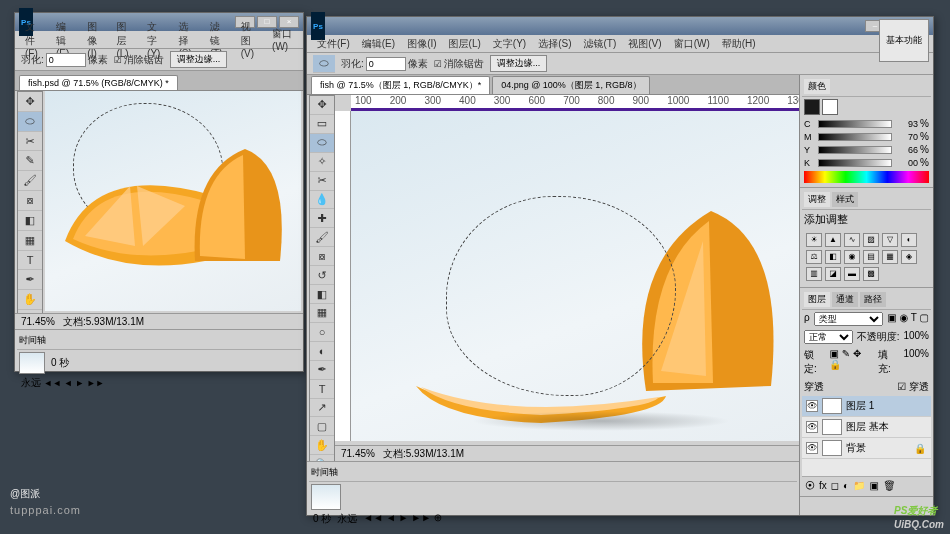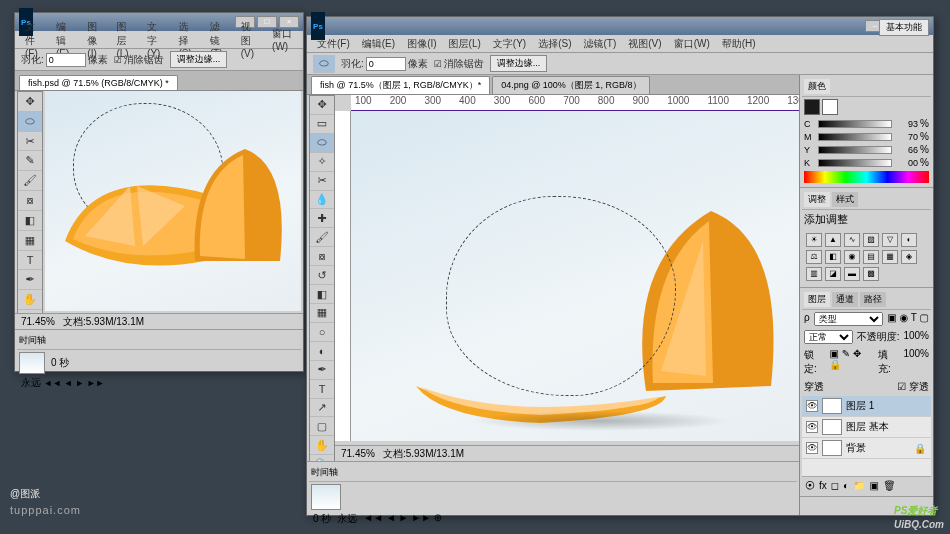--- a/index.html
+++ b/index.html
@@ -11,21 +11,21 @@
 .win-btn{width:20px;height:12px;background:#ccc;border:1px solid #888;font-size:8px;text-align:center;line-height:10px}
 .menubar{height:18px;background:#d1d1d1;display:flex;align-items:center;padding:0 6px;gap:4px;border-bottom:1px solid #999}
 .menu-item{font-size:10px;color:#333;padding:2px 4px}
 .optbar{height:22px;background:#d1d1d1;border-bottom:1px solid #999;display:flex;align-items:center;padding:0 6px;gap:6px}
 .optbar .field{font-size:9px;color:#333;display:flex;align-items:center;gap:2px}
 .optbar input{width:40px;height:14px;font-size:9px;border:1px solid #888;padding:0 2px}
 .optbar .btn{padding:1px 6px;border:1px solid #888;background:#e8e8e8;font-size:9px}
 .tabbar{height:20px;background:#b8b8b8;border-bottom:1px solid #888;display:flex;align-items:end;padding:0 4px;gap:2px}
 .tab{background:#d1d1d1;padding:2px 8px;font-size:9px;border:1px solid #888;border-bottom:none;border-radius:2px 2px 0 0}
 .tab.active{background:#ffffff}
-.ruler-h{position:absolute;height:16px;background:#fff;border-bottom:1px solid #4c1d95;font-size:7px;color:#555;overflow:hidden}
+.ruler-h{position:absolute;height:16px;background:#fff;border-bottom:3px solid #4c1d95;font-size:7px;color:#555;overflow:hidden}
 .ruler-v{position:absolute;width:16px;background:#fff;border-right:1px solid #999}
 .canvas{position:absolute;background:linear-gradient(160deg,#dae8f0 0%,#f0f5f8 60%,#e8eef2 100%);overflow:hidden}
 .toolbox{position:absolute;width:26px;background:#d1d1d1;border:1px solid #888;display:flex;flex-direction:column}
 .tool{width:24px;height:20px;display:flex;align-items:center;justify-content:center;font-size:11px;color:#333;border-bottom:1px solid #bbb}
 .tool.sel{background:#a8c0d8}
 .panels{position:absolute;right:0;background:#d1d1d1;border-left:1px solid #888}
 .panel{border-bottom:1px solid #999;padding:2px}
 .panel-tabs{display:flex;gap:2px;border-bottom:1px solid #aaa;padding:2px}
 .panel-tab{font-size:9px;padding:1px 4px;background:#c0c0c0}
 .panel-tab.active{background:#e0e0e0}
@@ -44,21 +44,21 @@
 .statusbar{position:absolute;bottom:0;left:0;right:0;height:16px;background:#d1d1d1;border-top:1px solid #999;font-size:9px;display:flex;align-items:center;padding:0 6px;gap:8px}
 .timeline{position:absolute;background:#d1d1d1;border-top:1px solid #999;padding:2px}
 .timeline .hdr{font-size:9px;padding:2px;border-bottom:1px solid #aaa}
 .selection{position:absolute;border:1px dashed #444;border-radius:50%;background:transparent}
 .orange-slice{position:absolute}
 .orange-slice svg{width:100%;height:100%}
 .watermark{position:absolute;color:#e8e8e8;font-size:28px;font-weight:300}
 .watermark .sub{font-size:11px;letter-spacing:1px;color:#aaa}
 .bottom-logo{position:absolute;bottom:4px;right:6px;color:#7fc842;font-size:18px;font-weight:bold;font-style:italic}
 .bottom-logo .sub{font-size:10px;color:#ccc;display:block}
-.essential{position:absolute;right:4px;top:2px;background:#e8e8e8;border:1px solid #888;padding:1px 6px;font-size:9px}
+.essential{position:absolute;right:4px;top:2px;background:#e8e8e8;border:1px solid #888;padding:14px 6px;font-size:9px}
 .adj-icons{display:flex;flex-wrap:wrap;gap:3px;padding:4px}
 .adj-icons span{width:16px;height:14px;border:1px solid #888;background:#e0e0e0;font-size:8px;text-align:center;line-height:12px}
 .drop{display:flex;gap:4px;padding:2px;font-size:9px}
 .drop select{font-size:9px;flex:1}
 </style>
 </head>
 <body>
 
 <div class="window" style="left:14px;top:12px;width:290px;height:360px">
   <div class="titlebar">

